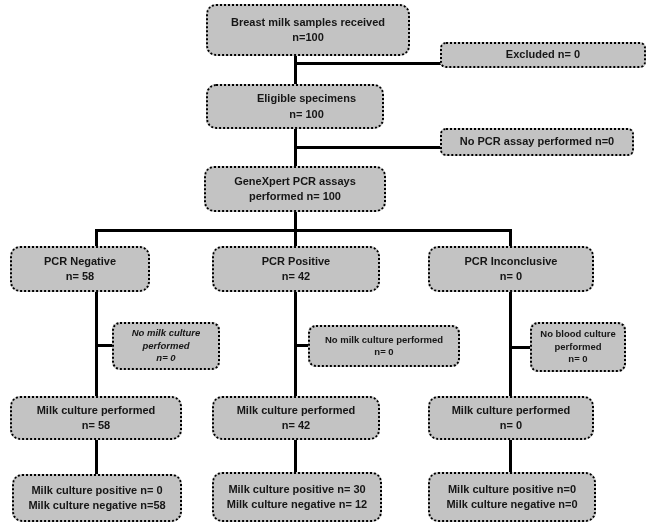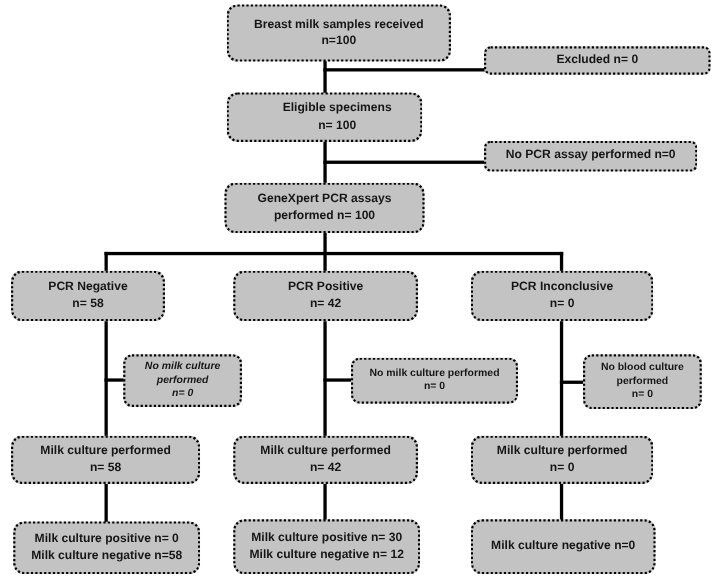--- a/index.html
+++ b/index.html
@@ -93,25 +93,25 @@
   <div class="node" style="left:428px;top:246px;width:166px;height:46px;">
     <span>PCR Inconclusive</span>
     <span>n= 0</span>
   </div>
 
   <div class="node small" style="left:112px;top:322px;width:108px;height:48px;font-style:italic;">
     <span>No milk culture</span>
     <span>performed</span>
     <span>n= 0</span>
   </div>
-  <div class="node small" style="left:319px;top:325px;width:152px;height:42px;">
+  <div class="node small" style="left:308px;top:325px;width:152px;height:42px;">
     <span>No milk culture performed</span>
     <span>n= 0</span>
   </div>
-  <div class="node small" style="left:530px;top:322px;width:108px;height:50px;text-align:center;">
+  <div class="node small" style="left:530px;top:322px;width:96px;height:50px;text-align:center;">
     <span>No blood culture</span>
     <span>performed</span>
     <span>n= 0</span>
   </div>
 
   <div class="node" style="left:10px;top:396px;width:172px;height:44px;">
     <span>Milk culture performed</span>
     <span>n= 58</span>
   </div>
   <div class="node" style="left:212px;top:396px;width:168px;height:44px;">
@@ -125,16 +125,17 @@
 
   <div class="node" style="left:12px;top:474px;width:170px;height:48px;">
     <span>Milk culture positive n= 0</span>
     <span>Milk culture negative n=58</span>
   </div>
   <div class="node" style="left:212px;top:472px;width:170px;height:50px;text-align:right;">
     <span>Milk culture positive n= 30</span>
     <span>Milk culture negative n= 12</span>
   </div>
   <div class="node" style="left:428px;top:472px;width:168px;height:50px;">
+    <span>Milk culture positive n=0</span>
     <span>Milk culture negative n=0</span>
   </div>
 
 </div>
 
 </body></html>

